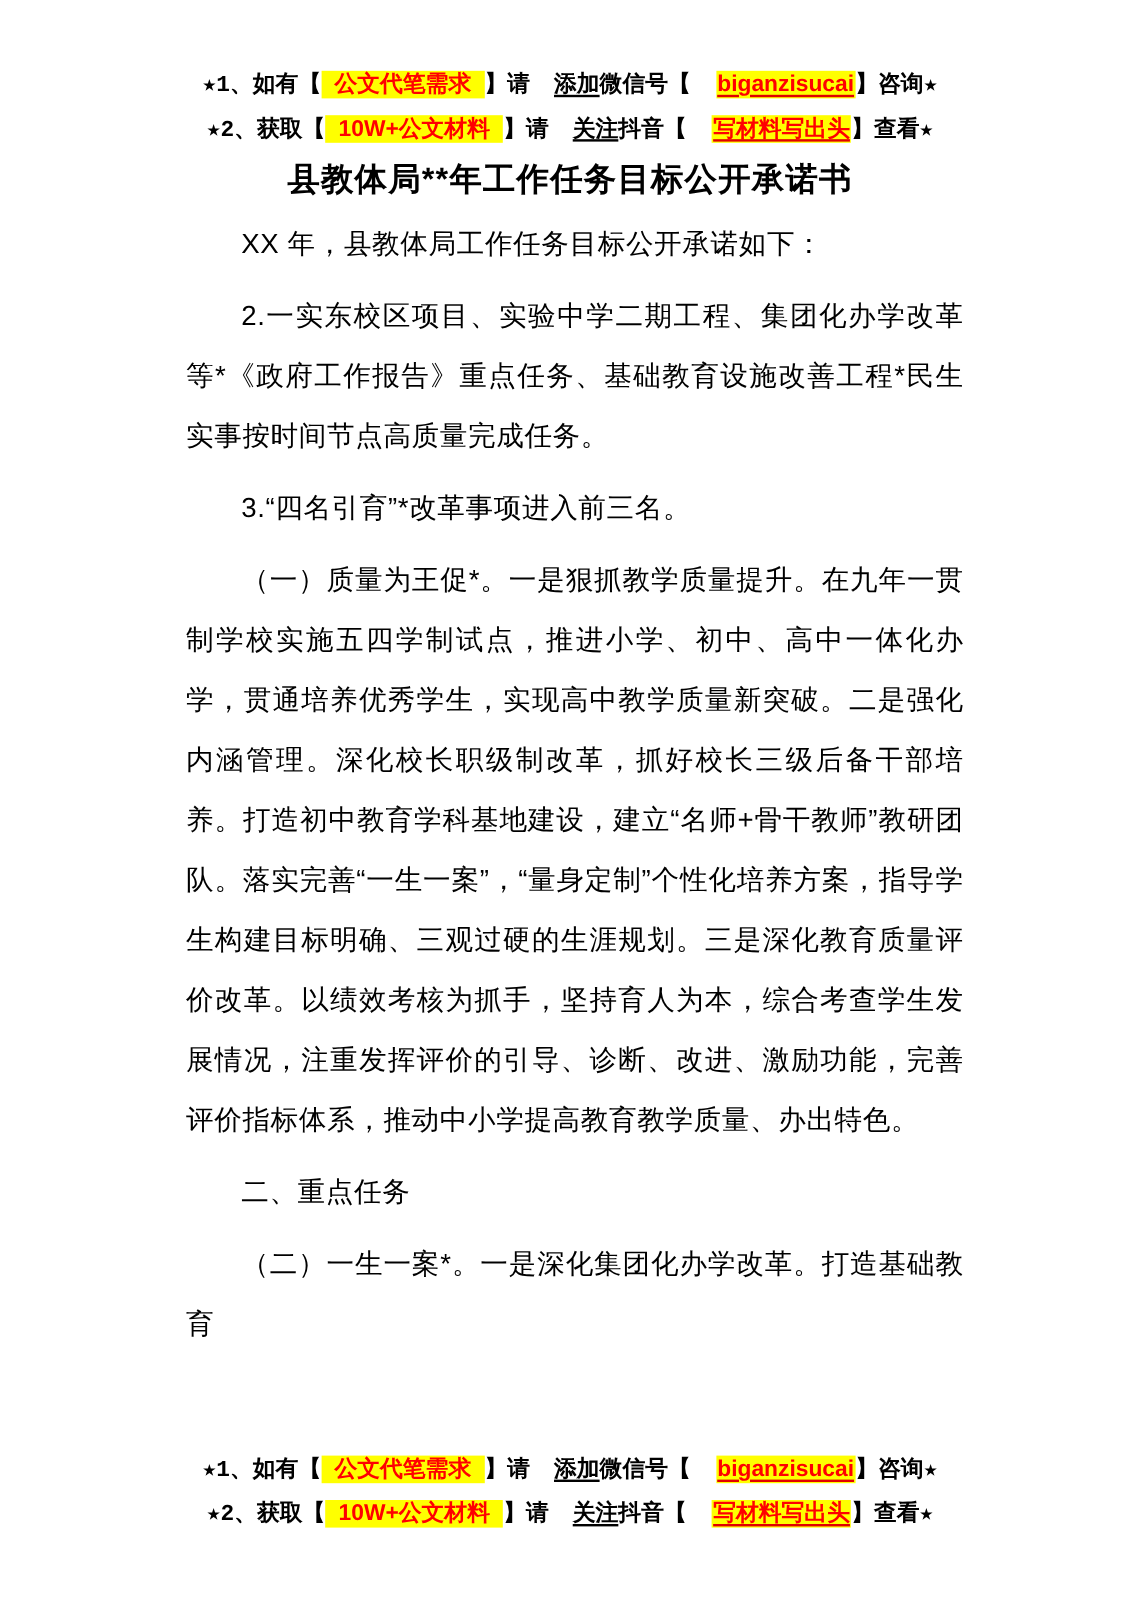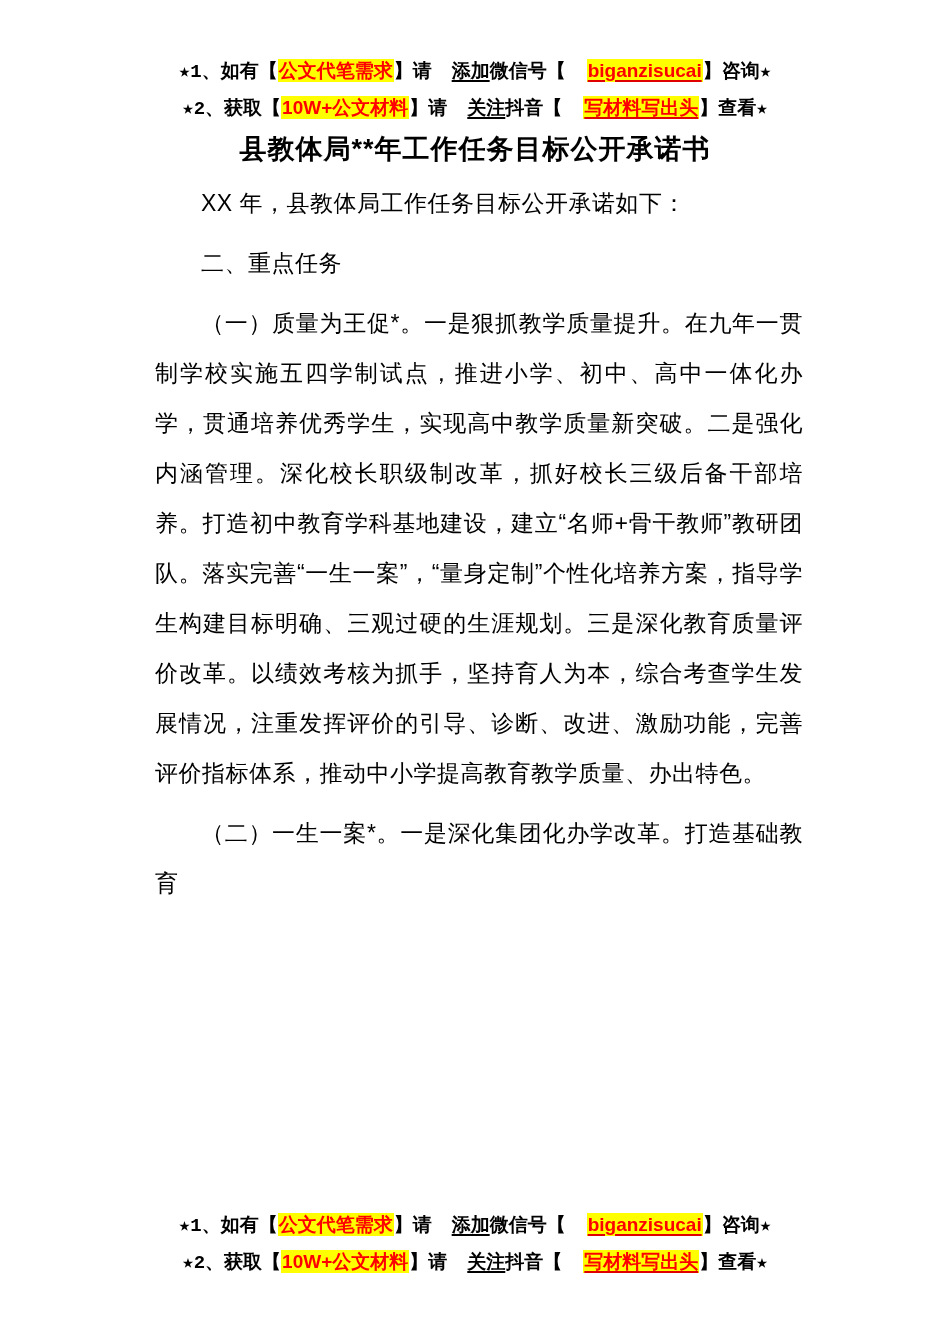--- a/index.html
+++ b/index.html
@@ -39,21 +39,21 @@
   .seg-underline {
     color: #000000;
     text-decoration: underline;
     text-decoration-thickness: 2px;
     text-underline-offset: 3px;
     margin-left: 20px;
   }
   .seg-red-highlight {
     color: #ff0000;
     background: #ffff00;
-    padding: 1px 1px;
+    padding: 1px 11px;
   }
   .seg-red-highlight-underline {
     color: #ff0000;
     background: #ffff00;
     padding: 1px 1px;
     text-decoration: underline;
     text-decoration-color: #e00000;
     text-decoration-thickness: 2px;
     text-underline-offset: 3px;
     margin-left: 21px;
@@ -95,22 +95,24 @@
 
   <div class="banner banner-top">
       <div class="banner-line"><span class="seg-plain">★1、如有【</span><span class="seg-red-highlight">公文代笔需求</span><span class="seg-plain">】请</span><span class="seg-underline">添加</span><span class="seg-plain">微信号【</span><span class="seg-red-highlight-underline">biganzisucai</span><span class="seg-plain">】咨询★</span></div>
       <div class="banner-line"><span class="seg-plain">★2、获取【</span><span class="seg-red-highlight">10W+公文材料</span><span class="seg-plain">】请</span><span class="seg-underline">关注</span><span class="seg-plain">抖音【</span><span class="seg-red-highlight-underline">写材料写出头</span><span class="seg-plain">】查看★</span></div>
     </div>
 
   <h1 class="doc-title">县教体局**年工作任务目标公开承诺书</h1>
 
   <div class="doc-body">
       <p>XX 年，县教体局工作任务目标公开承诺如下：</p>
+      <p>2.一实东校区项目、实验中学二期工程、集团化办学改革等*《政府工作报告》重点任务、基础教育设施改善工程*民生实事按时间节点高质量完成任务。</p>
+      <p>3.“四名引育”*改革事项进入前三名。</p>
+      <p>（一）质量为王促*。一是狠抓教学质量提升。在九年一贯制学校实施五四学制试点，推进小学、初中、高中一体化办学，贯通培养优秀学生，实现高中教学质量新突破。二是强化内涵管理。深化校长职级制改革，抓好校长三级后备干部培养。打造初中教育学科基地建设，建立“名师+骨干教师”教研团队。落实完善“一生一案”，“量身定制”个性化培养方案，指导学生构建目标明确、三观过硬的生涯规划。三是深化教育质量评价改革。以绩效考核为抓手，坚持育人为本，综合考查学生发展情况，注重发挥评价的引导、诊断、改进、激励功能，完善评价指标体系，推动中小学提高教育教学质量、办出特色。</p>
       <p>二、重点任务</p>
-      <p>（一）质量为王促*。一是狠抓教学质量提升。在九年一贯制学校实施五四学制试点，推进小学、初中、高中一体化办学，贯通培养优秀学生，实现高中教学质量新突破。二是强化内涵管理。深化校长职级制改革，抓好校长三级后备干部培养。打造初中教育学科基地建设，建立“名师+骨干教师”教研团队。落实完善“一生一案”，“量身定制”个性化培养方案，指导学生构建目标明确、三观过硬的生涯规划。三是深化教育质量评价改革。以绩效考核为抓手，坚持育人为本，综合考查学生发展情况，注重发挥评价的引导、诊断、改进、激励功能，完善评价指标体系，推动中小学提高教育教学质量、办出特色。</p>
       <p>（二）一生一案*。一是深化集团化办学改革。打造基础教育</p>
     </div>
 
   <div class="banner banner-bottom">
       <div class="banner-line"><span class="seg-plain">★1、如有【</span><span class="seg-red-highlight">公文代笔需求</span><span class="seg-plain">】请</span><span class="seg-underline">添加</span><span class="seg-plain">微信号【</span><span class="seg-red-highlight-underline">biganzisucai</span><span class="seg-plain">】咨询★</span></div>
       <div class="banner-line"><span class="seg-plain">★2、获取【</span><span class="seg-red-highlight">10W+公文材料</span><span class="seg-plain">】请</span><span class="seg-underline">关注</span><span class="seg-plain">抖音【</span><span class="seg-red-highlight-underline">写材料写出头</span><span class="seg-plain">】查看★</span></div>
     </div>
 
 </div>
 

